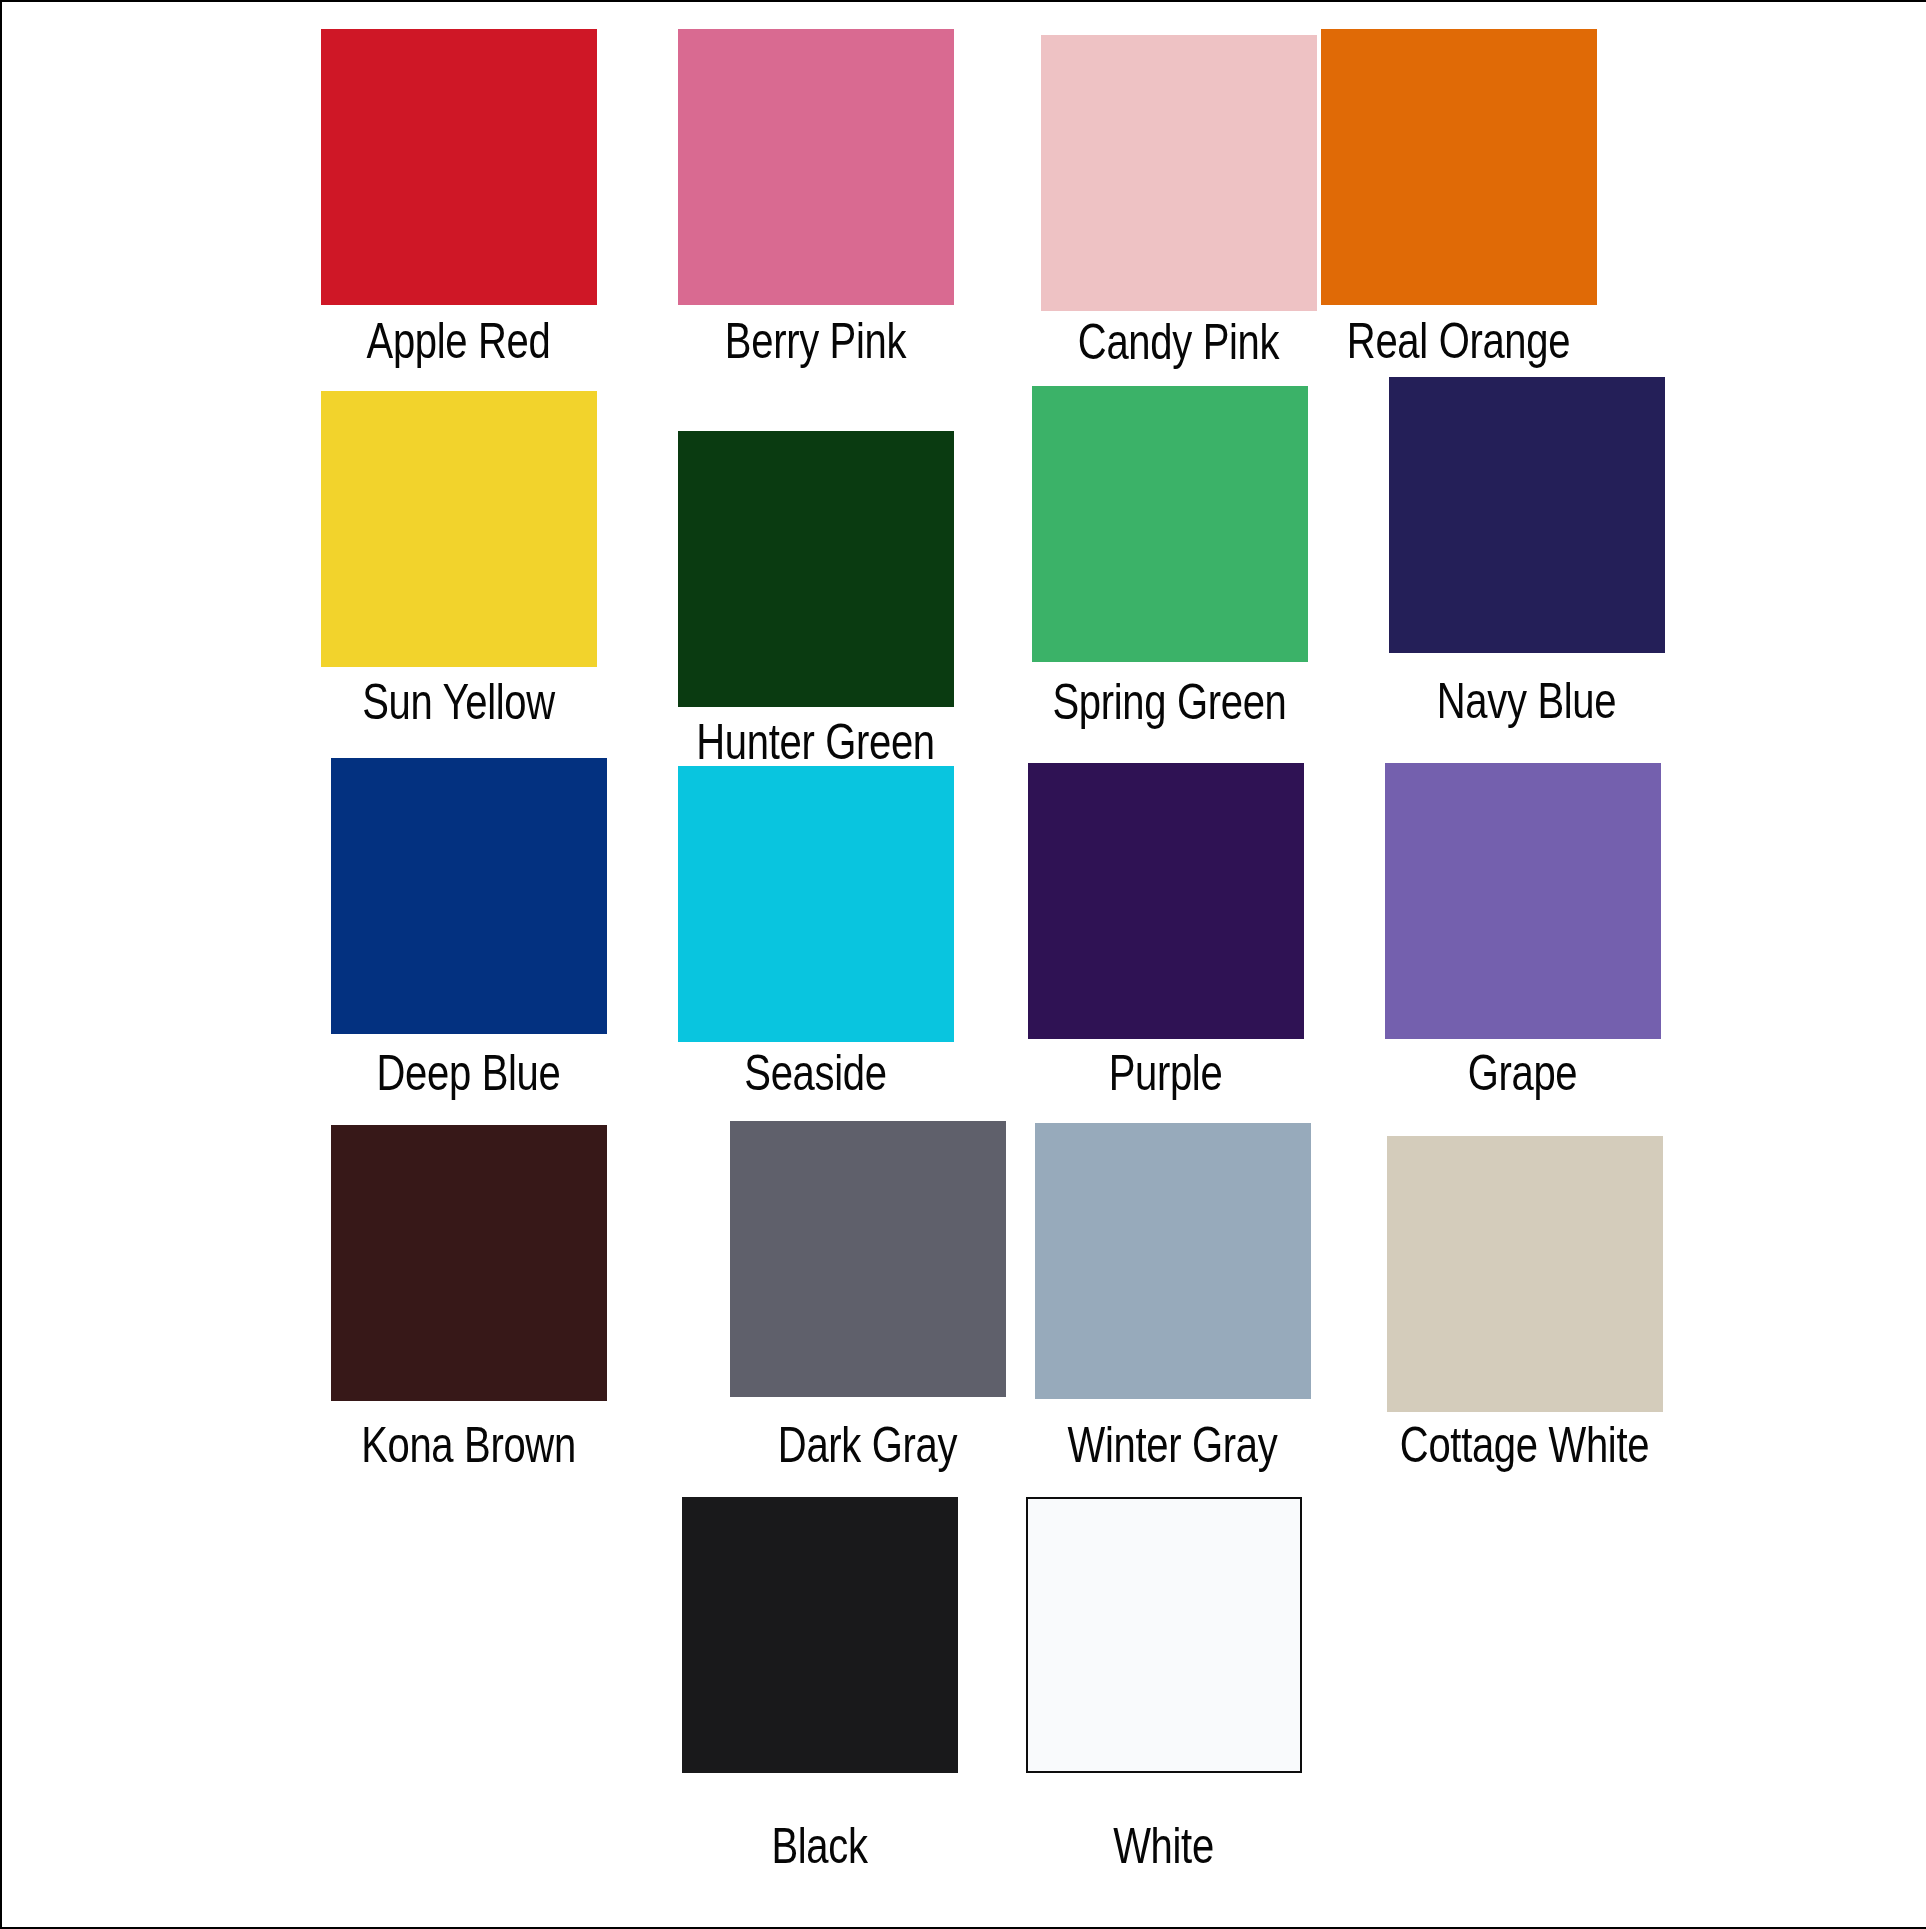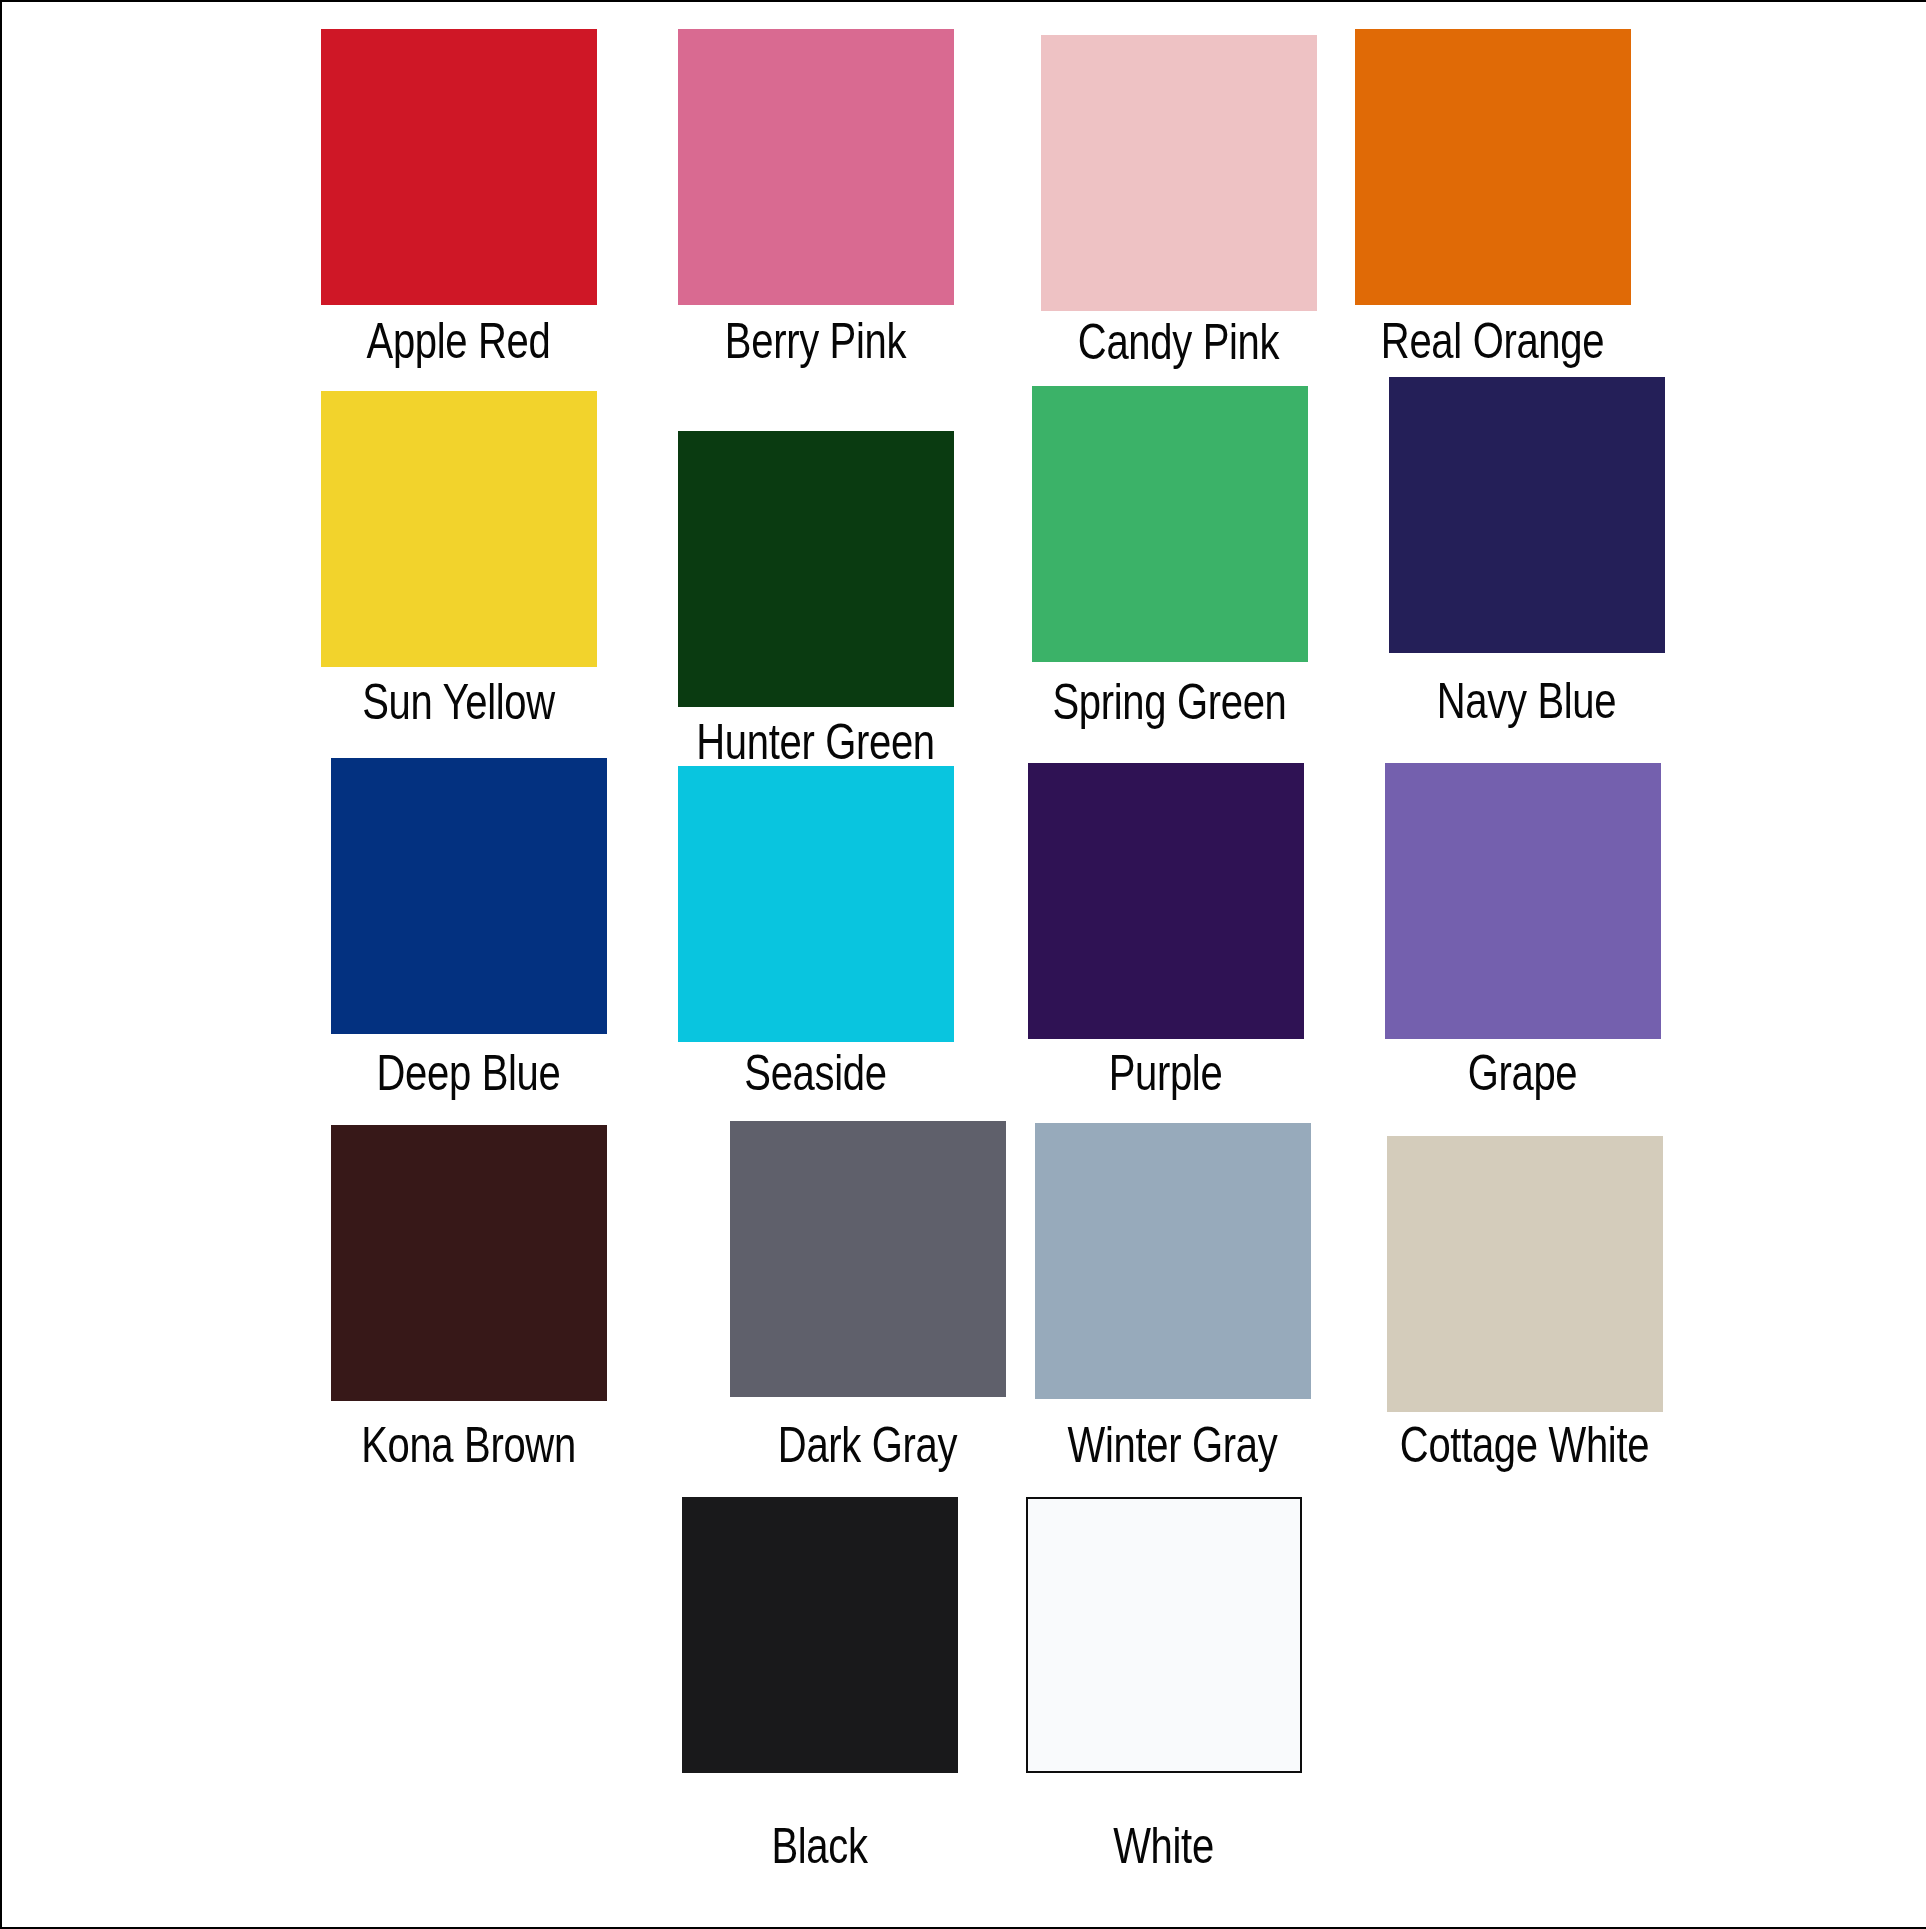--- a/index.html
+++ b/index.html
@@ -61,21 +61,21 @@
         <div class="chip-label" style="top: 287px;">Apple Red</div>
       </div>
       <div class="swatch-cell" style="left: 676px; top: 27.4px; border-radius: 24px;">
         <div class="chip" style="background: rgb(217, 106, 145);"></div>
         <div class="chip-label" style="top: 287px;">Berry Pink</div>
       </div>
       <div class="swatch-cell" style="left: 1016px; top: 33px; margin-left: 23px;">
         <div class="chip" style="background: rgb(238, 194, 196);"></div>
         <div class="chip-label" style="top: 282px;">Candy Pink</div>
       </div>
-      <div class="swatch-cell" style="left: 1353px; top: 27.4px;">
+      <div class="swatch-cell" style="left: 1319px; top: 27.4px;">
         <div class="chip" style="background: rgb(224, 106, 6);"></div>
         <div class="chip-label" style="top: 287px;">Real Orange</div>
       </div>
       <div class="swatch-cell" style="left: 319px; top: 389px;">
         <div class="chip" style="background: rgb(242, 211, 44);"></div>
         <div class="chip-label" style="top: 286px;">Sun Yellow</div>
       </div>
       <div class="swatch-cell" style="left: 676px; top: 389px; margin-top: 40px;">
         <div class="chip" style="background: rgb(10, 59, 17);"></div>
         <div class="chip-label" style="top: 286px;">Hunter Green</div>

